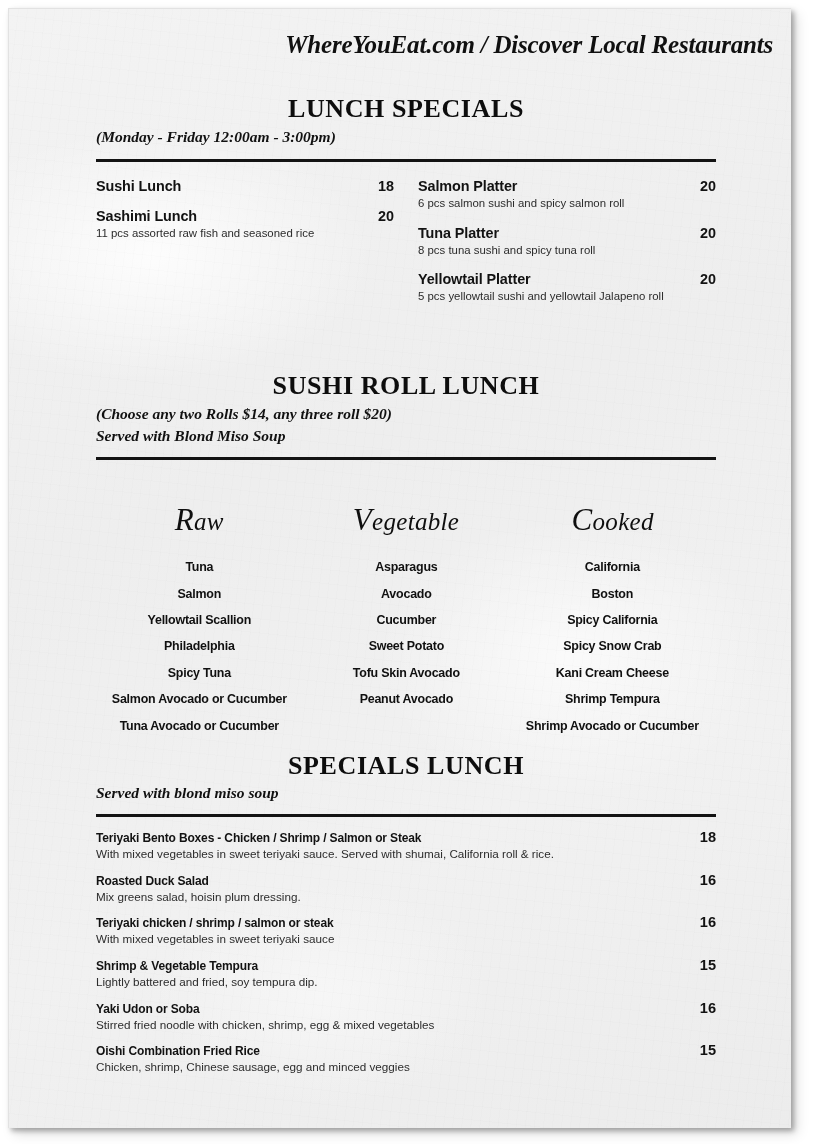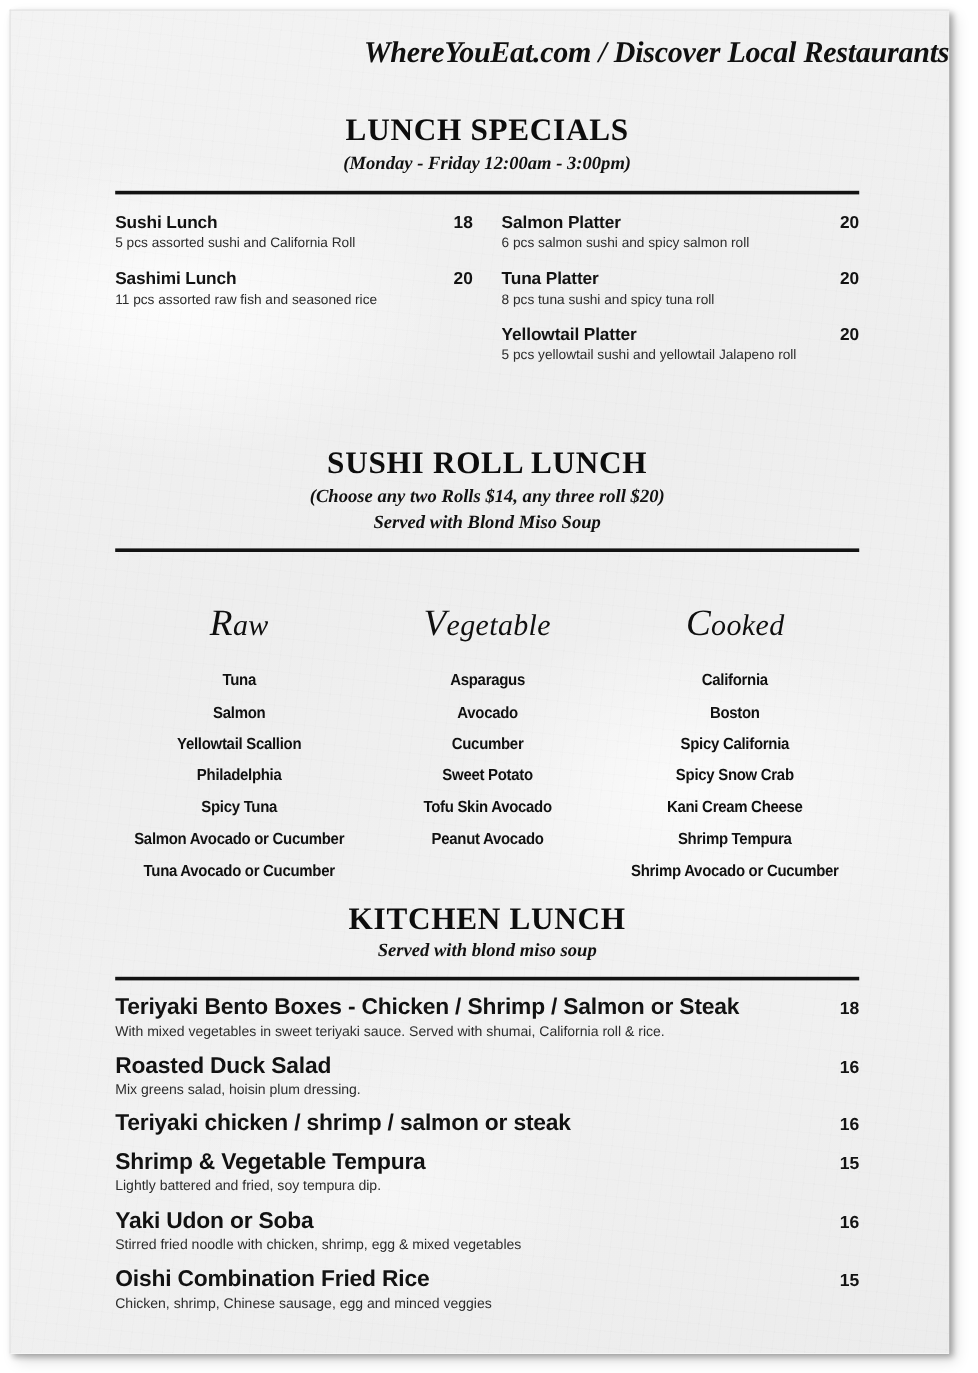--- a/index.html
+++ b/index.html
@@ -51,20 +51,21 @@
     width: 100%;
     height: 100%;
   }
 
   
   .site-header {
     position: absolute;
     left: 0;
     top: 22px;
     width: 100%;
+    padding-right: 18px;
     box-sizing: border-box;
     text-align: right;
     font-family: "Liberation Serif", "DejaVu Serif", serif;
     font-weight: bold;
     font-style: italic;
     font-size: 25px;
     letter-spacing: -0.2px;
     color: #101010;
   }
 
@@ -77,21 +78,21 @@
   .sec-title {
     text-align: center;
     font-family: "Liberation Serif", "DejaVu Serif", serif;
     font-weight: bold;
     font-size: 26px;
     letter-spacing: 0.6px;
     color: #0d0d0d;
     line-height: 1.12;
   }
   .sec-sub {
-    text-align: center;
+    text-align: left;
     font-family: "Liberation Serif", "DejaVu Serif", serif;
     font-weight: bold;
     font-style: italic;
     font-size: 15.5px;
     color: #111;
     line-height: 1.42;
   }
   .rule {
     height: 0;
     border-top: 3px solid #131313;
@@ -171,21 +172,21 @@
   .kitchen-list { margin-top: 12px; }
   .k-item { margin-bottom: 10px; }
   .k-row {
     display: flex;
     align-items: baseline;
     justify-content: space-between;
   }
   .k-name {
     font-family: "Liberation Sans", sans-serif;
     font-weight: bold;
-    font-size: 19px;
+    font-size: 12px;
     color: #121212;
     letter-spacing: -0.15px;
   }
   .k-price {
     font-family: "Liberation Sans", sans-serif;
     font-weight: bold;
     font-size: 14.6px;
     color: #121212;
     padding-left: 14px;
   }
@@ -211,21 +212,20 @@
     <div class="rule" style="margin-top:11px;"></div>
 
     <div class="specials-grid">
 
       <div class="spec-col">
         <div class="spec-item">
           <div class="spec-row">
             <span class="spec-name">Sushi Lunch</span>
             <span class="spec-price">18</span>
           </div>
-          <div class="spec-desc">5 pcs assorted sushi and California Roll</div>
         </div>
         <div class="spec-item">
           <div class="spec-row">
             <span class="spec-name">Sashimi Lunch</span>
             <span class="spec-price">20</span>
           </div>
           <div class="spec-desc">11 pcs assorted raw fish and seasoned rice</div>
         </div>
       </div>
 
@@ -294,21 +294,21 @@
         <div class="roll-item">Spicy Snow Crab</div>
         <div class="roll-item">Kani Cream Cheese</div>
         <div class="roll-item">Shrimp Tempura</div>
         <div class="roll-item">Shrimp Avocado or Cucumber</div>
       </div>
 
     </div>
   </div>
 
   <div class="section" style="top:742px;">
-    <div class="sec-title">KITCHEN LUNCH</div>
+    <div class="sec-title">SPECIALS LUNCH</div>
     <div class="sec-sub" style="margin-top:2px;">Served with blond miso soup</div>
     <div class="rule" style="margin-top:10px;"></div>
 
     <div class="kitchen-list">
       <div class="k-item">
         <div class="k-row">
           <span class="k-name">Teriyaki Bento Boxes - Chicken / Shrimp / Salmon or Steak</span>
           <span class="k-price">18</span>
         </div>
         <div class="k-desc">With mixed vegetables in sweet teriyaki sauce. Served with shumai, California roll &amp; rice.</div>
@@ -318,20 +318,21 @@
           <span class="k-name">Roasted Duck Salad</span>
           <span class="k-price">16</span>
         </div>
         <div class="k-desc">Mix greens salad, hoisin plum dressing.</div>
       </div>
       <div class="k-item">
         <div class="k-row">
           <span class="k-name">Teriyaki chicken / shrimp / salmon or steak</span>
           <span class="k-price">16</span>
         </div>
+        <div class="k-desc">With mixed vegetables in sweet teriyaki sauce</div>
       </div>
       <div class="k-item">
         <div class="k-row">
           <span class="k-name">Shrimp &amp; Vegetable Tempura</span>
           <span class="k-price">15</span>
         </div>
         <div class="k-desc">Lightly battered and fried, soy tempura dip.</div>
       </div>
       <div class="k-item">
         <div class="k-row">

